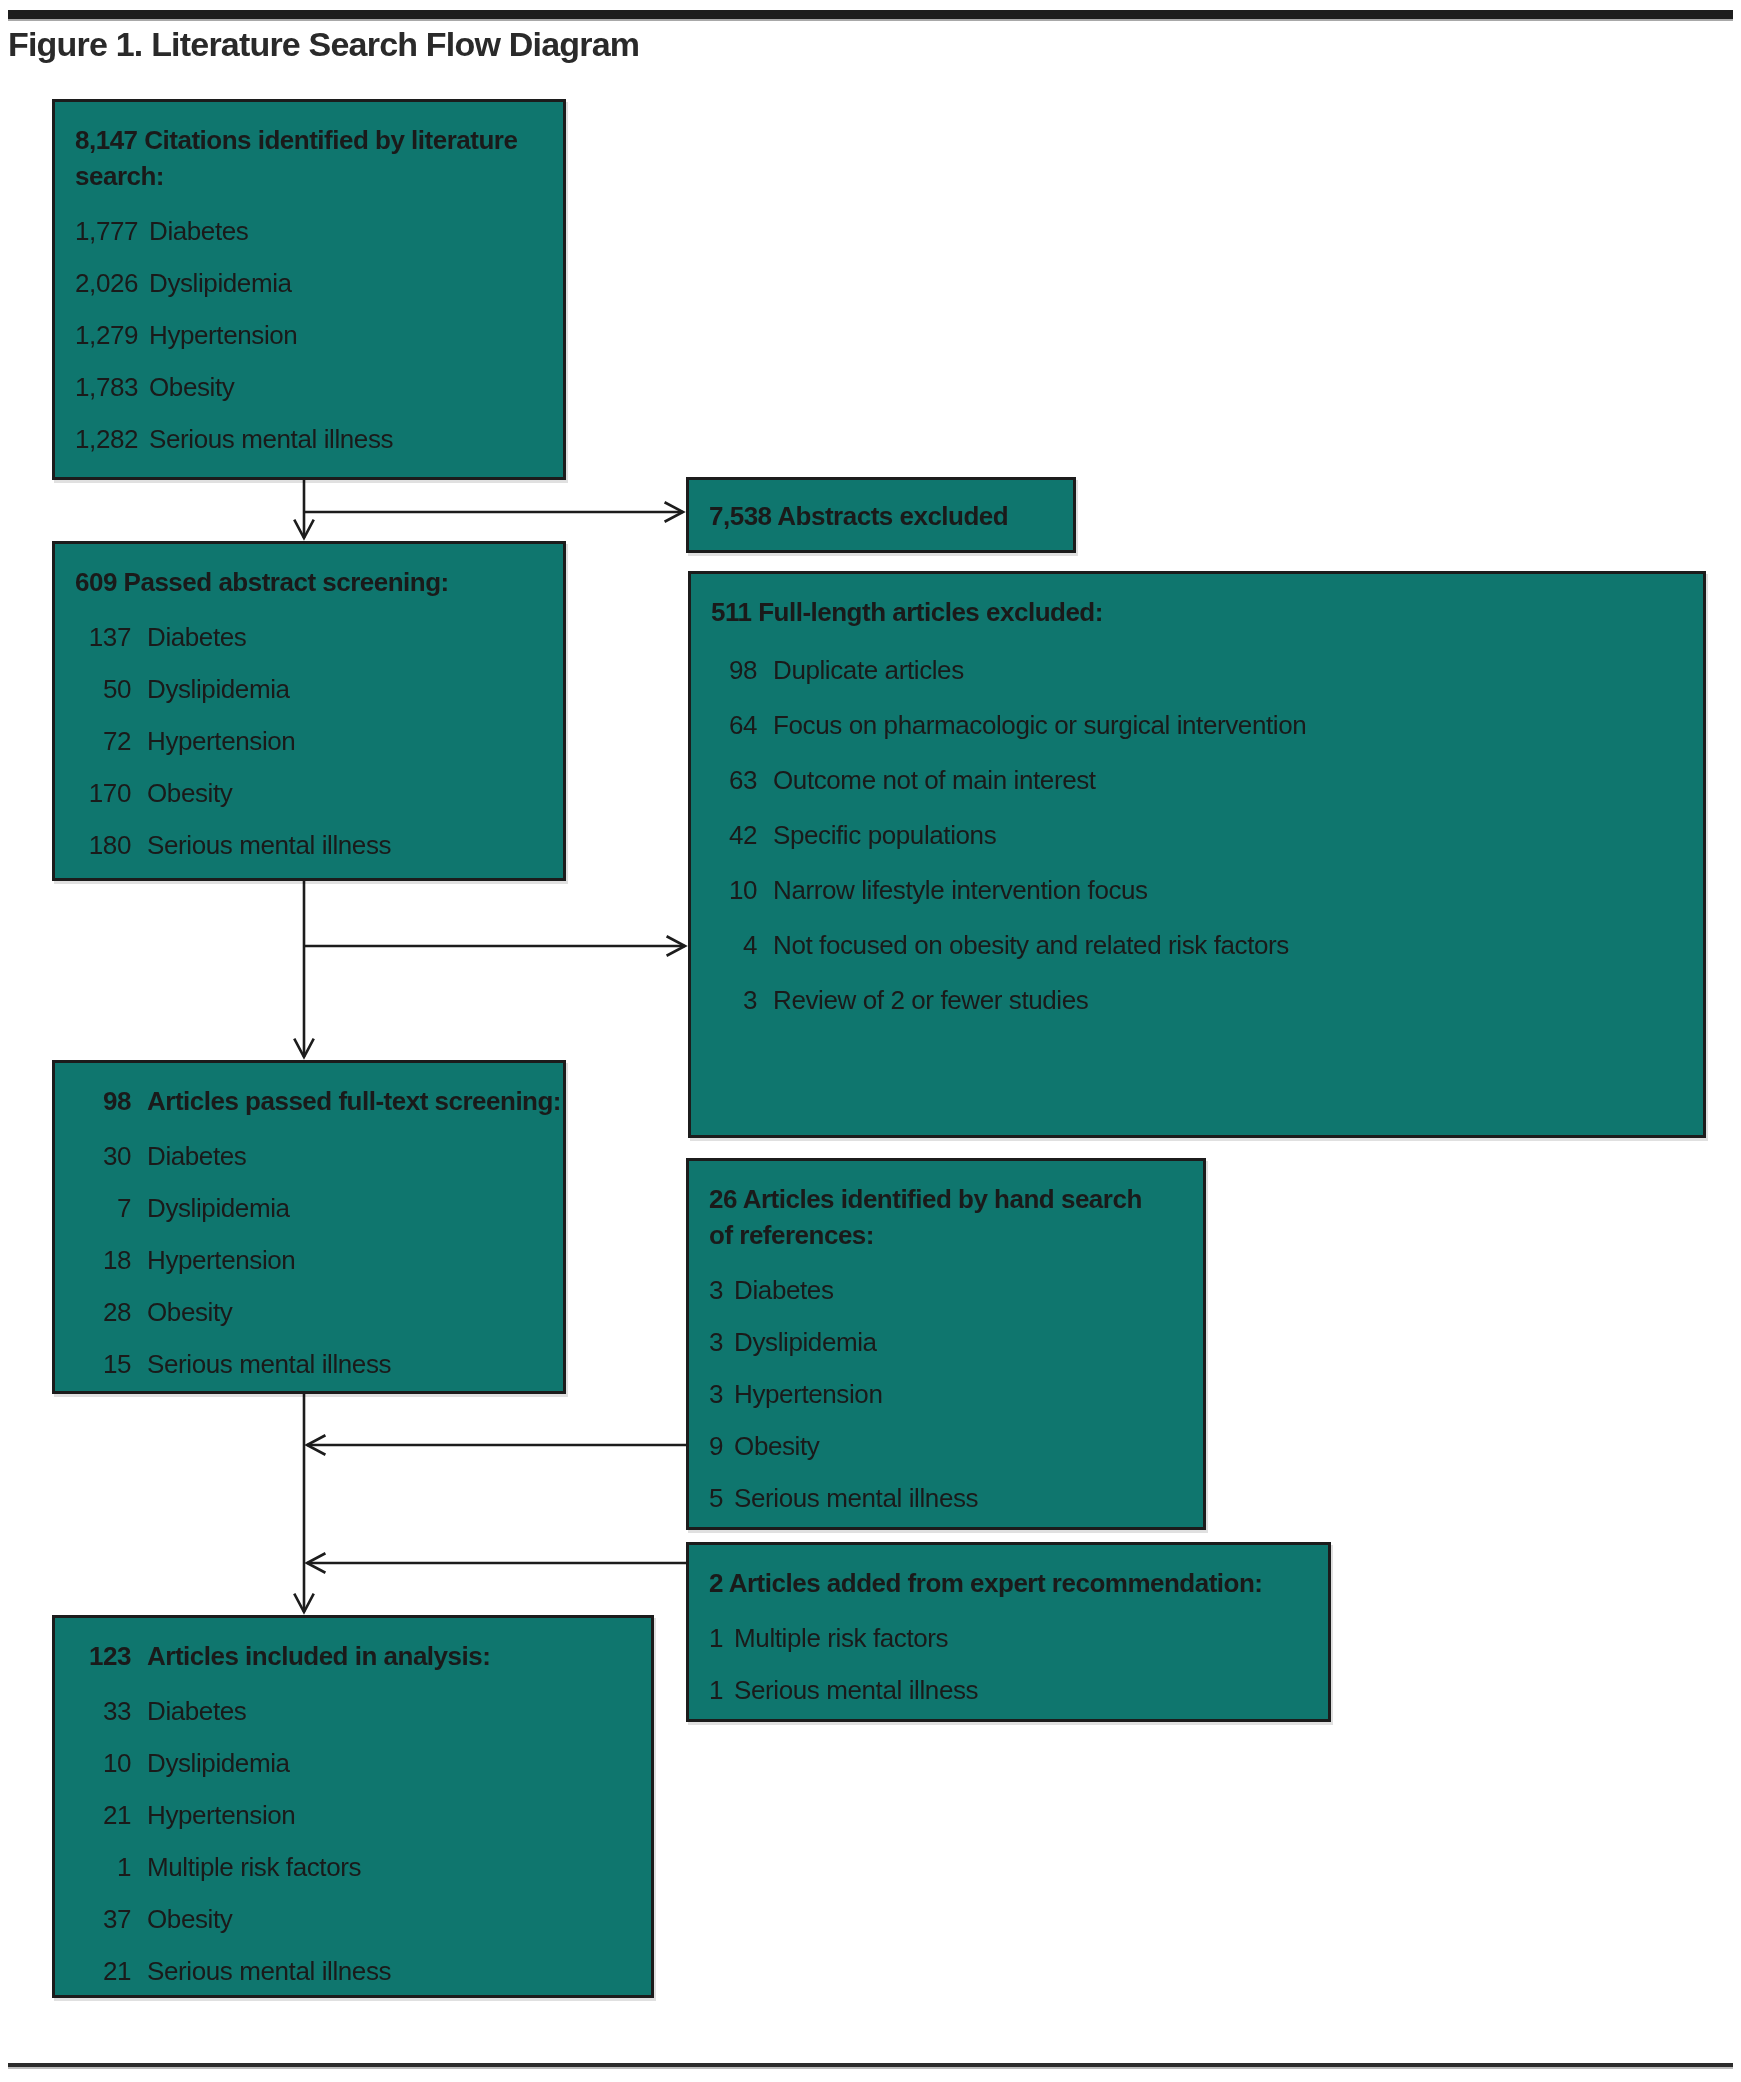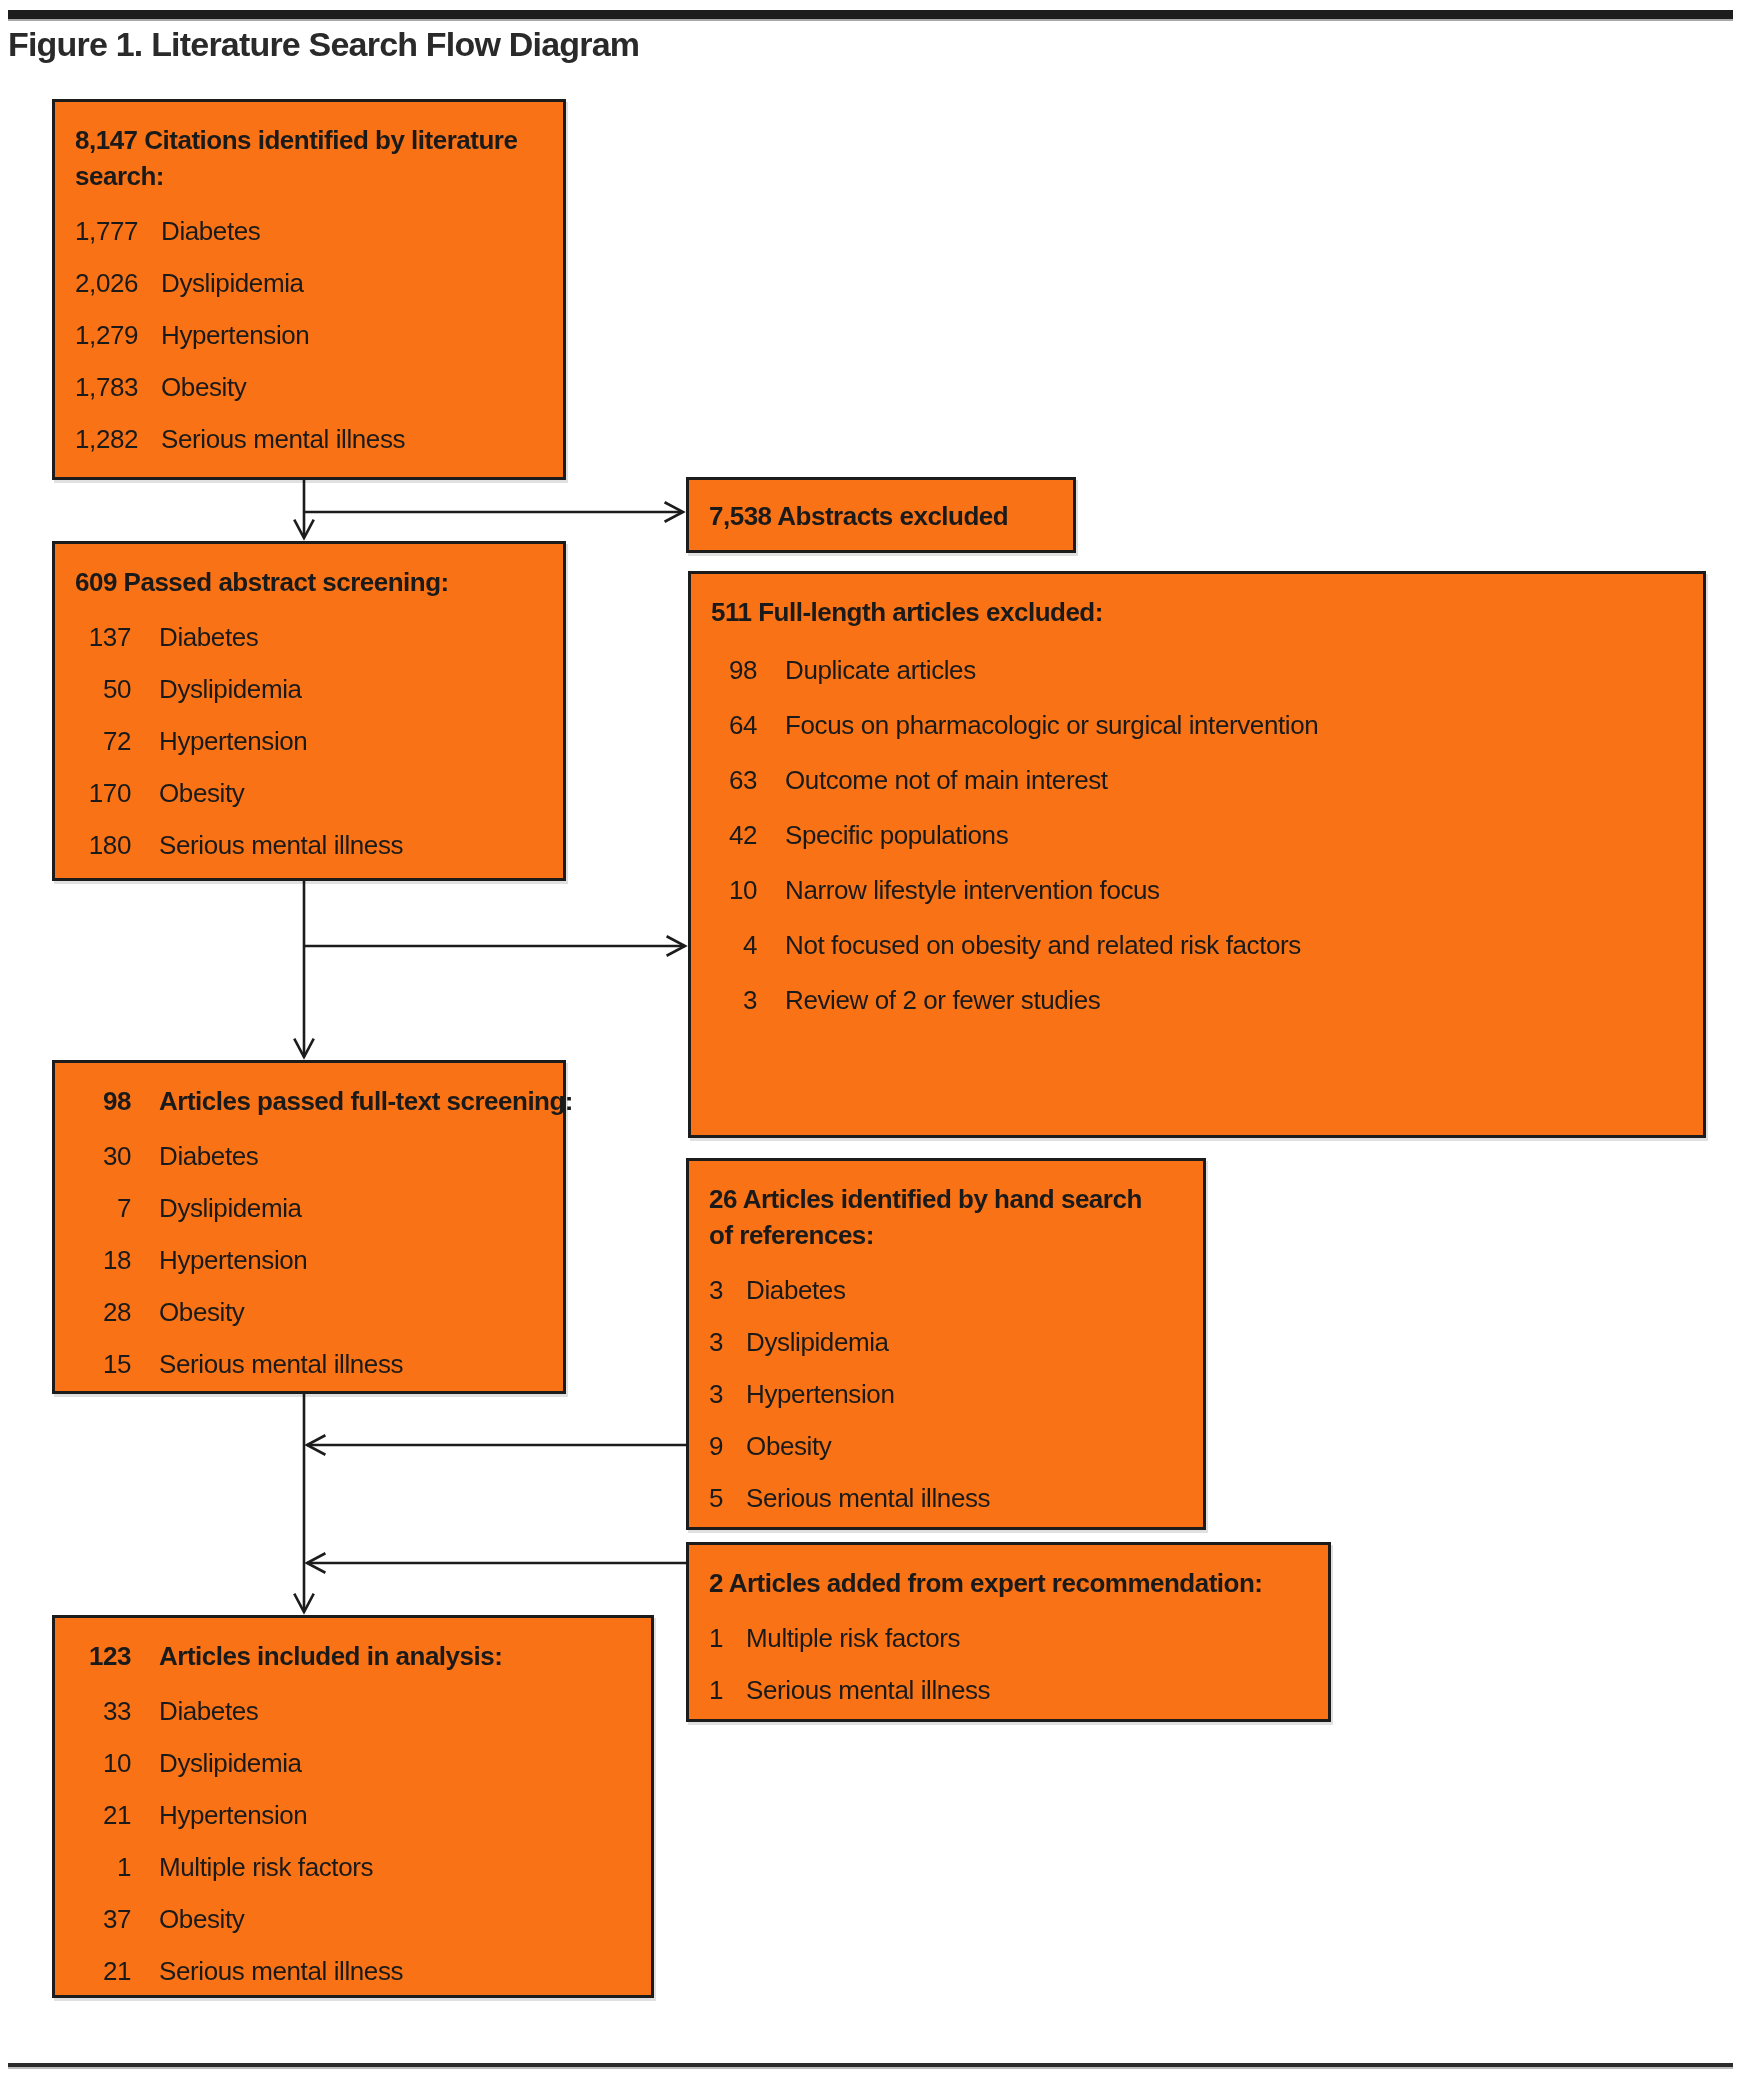--- a/index.html
+++ b/index.html
@@ -13,29 +13,29 @@
   #top-bar-under  { left:8px; top:19px;  width:1725px; height:2px;  background:#a8a8a8; }
   #bottom-bar     { left:8px; top:2063px; width:1725px; height:4px; background:#2b2b2b; }
   #bottom-bar-under { left:8px; top:2067px; width:1725px; height:2px; background:#bcbcbc; }
 
   #fig-title {
     position:absolute; left:8px; top:24px; font-size:34px; font-weight:bold;
     letter-spacing:-0.8px; color:#2a2a2a; line-height:40px; white-space:nowrap;
   }
 
   .box {
-    position:absolute; box-sizing:border-box; background:#f97316;
+    position:absolute; box-sizing:border-box; background:#0f766e;
     border:3px solid #1c1c1c; box-shadow:2px 3px 0 rgba(0,0,0,0.12);
     padding:20px 10px 0 20px;
   }
   .hdr {
     font-weight:bold; font-size:26px; line-height:36px; letter-spacing:-0.5px;
   }
   .row {
-    display:flex; margin-top:22px; font-size:26px; line-height:30px; letter-spacing:-0.4px;gap:12px;
+    display:flex; margin-top:22px; font-size:26px; line-height:30px; letter-spacing:-0.4px;
   }
   .row .num { flex:none; width:56px; text-align:right; }
   .row .lbl { margin-left:16px; white-space:nowrap; }
   .hdr-row { margin-top:0; font-weight:bold; line-height:36px; letter-spacing:-0.5px; }
 
   #box-citations { left:52px;  top:99px;   width:514px;  height:381px; }
   #box-citations .hdr { max-width:450px; }
   #box-citations .num { width:58px; }
 
   #box-abstracts-excluded { left:686px; top:477px; width:390px; height:76px; padding-top:21px; }

